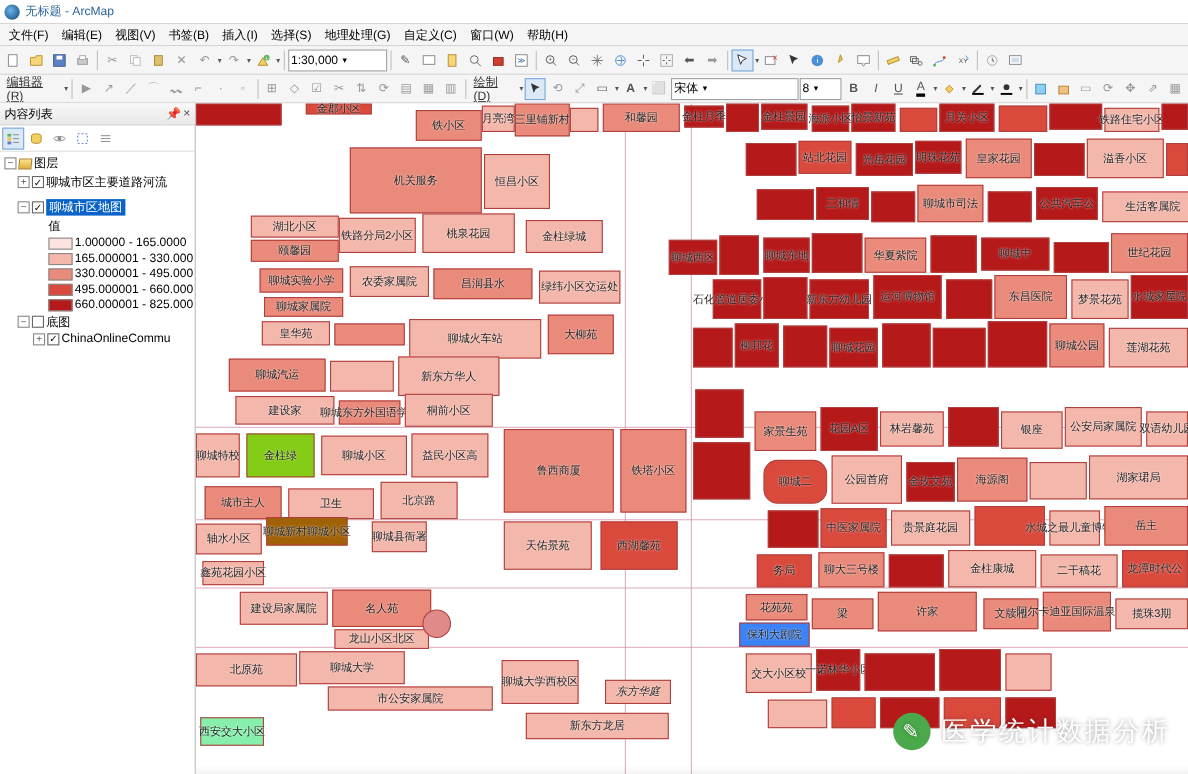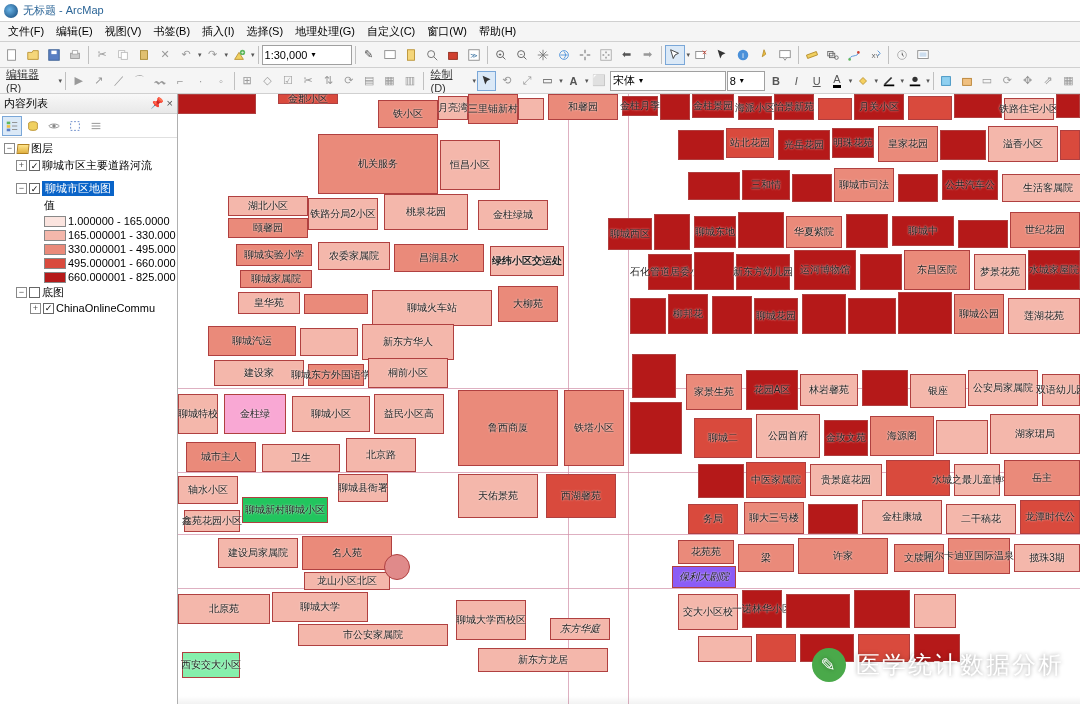--- a/index.html
+++ b/index.html
@@ -567,21 +567,21 @@
         <div class="poly" style="left: 62px; top: 176px; width: 72px; height: 18px; background: rgb(234, 138, 122);">
           <span class="lbl" style="left: 50%; top: 50%;">聊城家属院</span>
         </div>
         <div class="poly" style="left: 140px; top: 148px; width: 72px; height: 28px; background: rgb(244, 183, 171);">
           <span class="lbl" style="left: 50%; top: 50%;">农委家属院</span>
         </div>
         <div class="poly" style="left: 216px; top: 150px; width: 90px; height: 28px; background: rgb(234, 138, 122);">
           <span class="lbl" style="left: 50%; top: 50%;">昌润县水</span>
         </div>
         <div class="poly" style="left: 312px; top: 152px; width: 74px; height: 30px; background: rgb(244, 183, 171);">
-          <span class="lbl" style="left: 50%; top: 50%; font-weight: bold;">绿纬小区交运处</span>
+          <span class="lbl" style="left: 50%; top: 50%;">绿纬小区交运处</span>
         </div>
         <div class="poly" style="left: 430px; top: 124px; width: 44px; height: 32px; background: rgb(181, 25, 25);">
           <span class="lbl" style="left: 50%; top: 50%;">聊城西区</span>
         </div>
         <div class="poly" style="left: 476px; top: 120px; width: 36px; height: 36px; background: rgb(181, 25, 25);"></div>
         <div class="poly" style="left: 516px; top: 122px; width: 42px; height: 32px; background: rgb(181, 25, 25);">
           <span class="lbl" style="left: 50%; top: 50%;">聊城东地</span>
         </div>
         <div class="poly" style="left: 560px; top: 118px; width: 46px; height: 36px; background: rgb(181, 25, 25);"></div>
         <div class="poly" style="left: 608px; top: 122px; width: 56px; height: 32px; background: rgb(234, 138, 122);">
@@ -654,21 +654,21 @@
         <div class="poly" style="left: 720px; top: 198px; width: 54px; height: 42px; background: rgb(181, 25, 25);"></div>
         <div class="poly" style="left: 776px; top: 200px; width: 50px; height: 40px; background: rgb(234, 138, 122);">
           <span class="lbl" style="left: 50%; top: 50%;">聊城公园</span>
         </div>
         <div class="poly" style="left: 830px; top: 204px; width: 72px; height: 36px; background: rgb(244, 183, 171);">
           <span class="lbl" style="left: 50%; top: 50%;">莲湖花苑</span>
         </div>
         <div class="poly" style="left: 0px; top: 300px; width: 40px; height: 40px; background: rgb(244, 183, 171);">
           <span class="lbl" style="left: 50%; top: 50%;">聊城特校</span>
         </div>
-        <div class="poly" style="left: 46px; top: 300px; width: 62px; height: 40px; background: #f9a8d4;">
+        <div class="poly" style="left: 46px; top: 300px; width: 62px; height: 40px; background: #84cc16;">
           <span class="lbl" style="left: 50%; top: 50%;">金柱绿</span>
         </div>
         <div class="poly" style="left: 114px; top: 302px; width: 78px; height: 36px; background: rgb(244, 183, 171);">
           <span class="lbl" style="left: 50%; top: 50%;">聊城小区</span>
         </div>
         <div class="poly" style="left: 196px; top: 300px; width: 70px; height: 40px; background: rgb(244, 183, 171);">
           <span class="lbl" style="left: 50%; top: 50%;">益民小区高</span>
         </div>
         <div class="poly" style="left: 280px; top: 296px; width: 100px; height: 76px; background: rgb(234, 138, 122);">
           <span class="lbl" style="left: 50%; top: 50%;">鲁西商厦</span>
@@ -699,40 +699,40 @@
         </div>
         <div class="poly" style="left: 8px; top: 348px; width: 70px; height: 30px; background: rgb(234, 138, 122);">
           <span class="lbl" style="left: 50%; top: 50%;">城市主人</span>
         </div>
         <div class="poly" style="left: 84px; top: 350px; width: 78px; height: 28px; background: rgb(244, 183, 171);">
           <span class="lbl" style="left: 50%; top: 50%;">卫生</span>
         </div>
         <div class="poly" style="left: 168px; top: 344px; width: 70px; height: 34px; background: rgb(244, 183, 171);">
           <span class="lbl" style="left: 50%; top: 50%;">北京路</span>
         </div>
-        <div class="poly" style="left: 516px; top: 324px; width: 58px; height: 40px; background: rgb(217, 74, 61);">
+        <div class="poly" style="left: 516px; top: 324px; width: 58px; height: 40px; background: rgb(217, 74, 61); border-radius: 13px;">
           <span class="lbl" style="left: 50%; top: 50%;">聊城二</span>
         </div>
         <div class="poly" style="left: 578px; top: 320px; width: 64px; height: 44px; background: rgb(244, 183, 171);">
           <span class="lbl" style="left: 50%; top: 50%;">公园首府</span>
         </div>
         <div class="poly" style="left: 646px; top: 326px; width: 44px; height: 36px; background: rgb(181, 25, 25);">
           <span class="lbl" style="left: 50%; top: 50%;">金玫文苑</span>
         </div>
         <div class="poly" style="left: 692px; top: 322px; width: 64px; height: 40px; background: rgb(234, 138, 122);">
           <span class="lbl" style="left: 50%; top: 50%;">海源阁</span>
         </div>
         <div class="poly" style="left: 758px; top: 326px; width: 52px; height: 34px; background: rgb(244, 183, 171);"></div>
         <div class="poly" style="left: 812px; top: 320px; width: 90px; height: 40px; background: rgb(244, 183, 171);">
           <span class="lbl" style="left: 50%; top: 50%;">湖家珺局</span>
         </div>
         <div class="poly" style="left: 0px; top: 382px; width: 60px; height: 28px; background: rgb(244, 183, 171);">
           <span class="lbl" style="left: 50%; top: 50%;">轴水小区</span>
         </div>
-        <div class="poly" style="left: 64px; top: 403px; width: 86px; height: 26px; background: #22c55e;">
+        <div class="poly" style="left: 64px; top: 376px; width: 74px; height: 26px; background: #a16207;">
           <span class="lbl" style="left: 50%; top: 50%;">聊城新村聊城小区</span>
         </div>
         <div class="poly" style="left: 160px; top: 380px; width: 50px; height: 28px; background: rgb(244, 183, 171);">
           <span class="lbl" style="left: 50%; top: 50%;">聊城县衙署</span>
         </div>
         <div class="poly" style="left: 280px; top: 380px; width: 80px; height: 44px; background: rgb(244, 183, 171);">
           <span class="lbl" style="left: 50%; top: 50%;">天佑景苑</span>
         </div>
         <div class="poly" style="left: 368px; top: 380px; width: 70px; height: 44px; background: rgb(217, 74, 61);">
           <span class="lbl" style="left: 50%; top: 50%;">西湖馨苑</span>
@@ -775,21 +775,21 @@
         </div>
         <div class="poly" style="left: 124px; top: 442px; width: 90px; height: 34px; background: rgb(234, 138, 122);">
           <span class="lbl" style="left: 50%; top: 50%;">名人苑</span>
         </div>
         <div class="poly" style="left: 126px; top: 478px; width: 86px; height: 18px; background: rgb(244, 183, 171);">
           <span class="lbl" style="left: 50%; top: 50%;">龙山小区北区</span>
         </div>
         <div class="poly" style="left: 500px; top: 446px; width: 56px; height: 24px; background: rgb(234, 138, 122);">
           <span class="lbl" style="left: 50%; top: 50%;">花苑苑</span>
         </div>
-        <div class="poly" style="left: 494px; top: 472px; width: 64px; height: 22px; background: #8b5cf6; font-style: italic;">
+        <div class="poly" style="left: 494px; top: 472px; width: 64px; height: 22px; background: #3b82f6;">
           <span class="lbl" style="left: 50%; top: 50%;">保利大剧院</span>
         </div>
         <div class="poly" style="left: 560px; top: 450px; width: 56px; height: 28px; background: rgb(234, 138, 122);">
           <span class="lbl" style="left: 50%; top: 50%;">梁</span>
         </div>
         <div class="poly" style="left: 620px; top: 444px; width: 90px; height: 36px; background: rgb(234, 138, 122);">
           <span class="lbl" style="left: 50%; top: 50%;">许家</span>
         </div>
         <div class="poly" style="left: 716px; top: 450px; width: 50px; height: 28px; background: rgb(234, 138, 122);">
           <span class="lbl" style="left: 50%; top: 50%;">文牍相</span>

